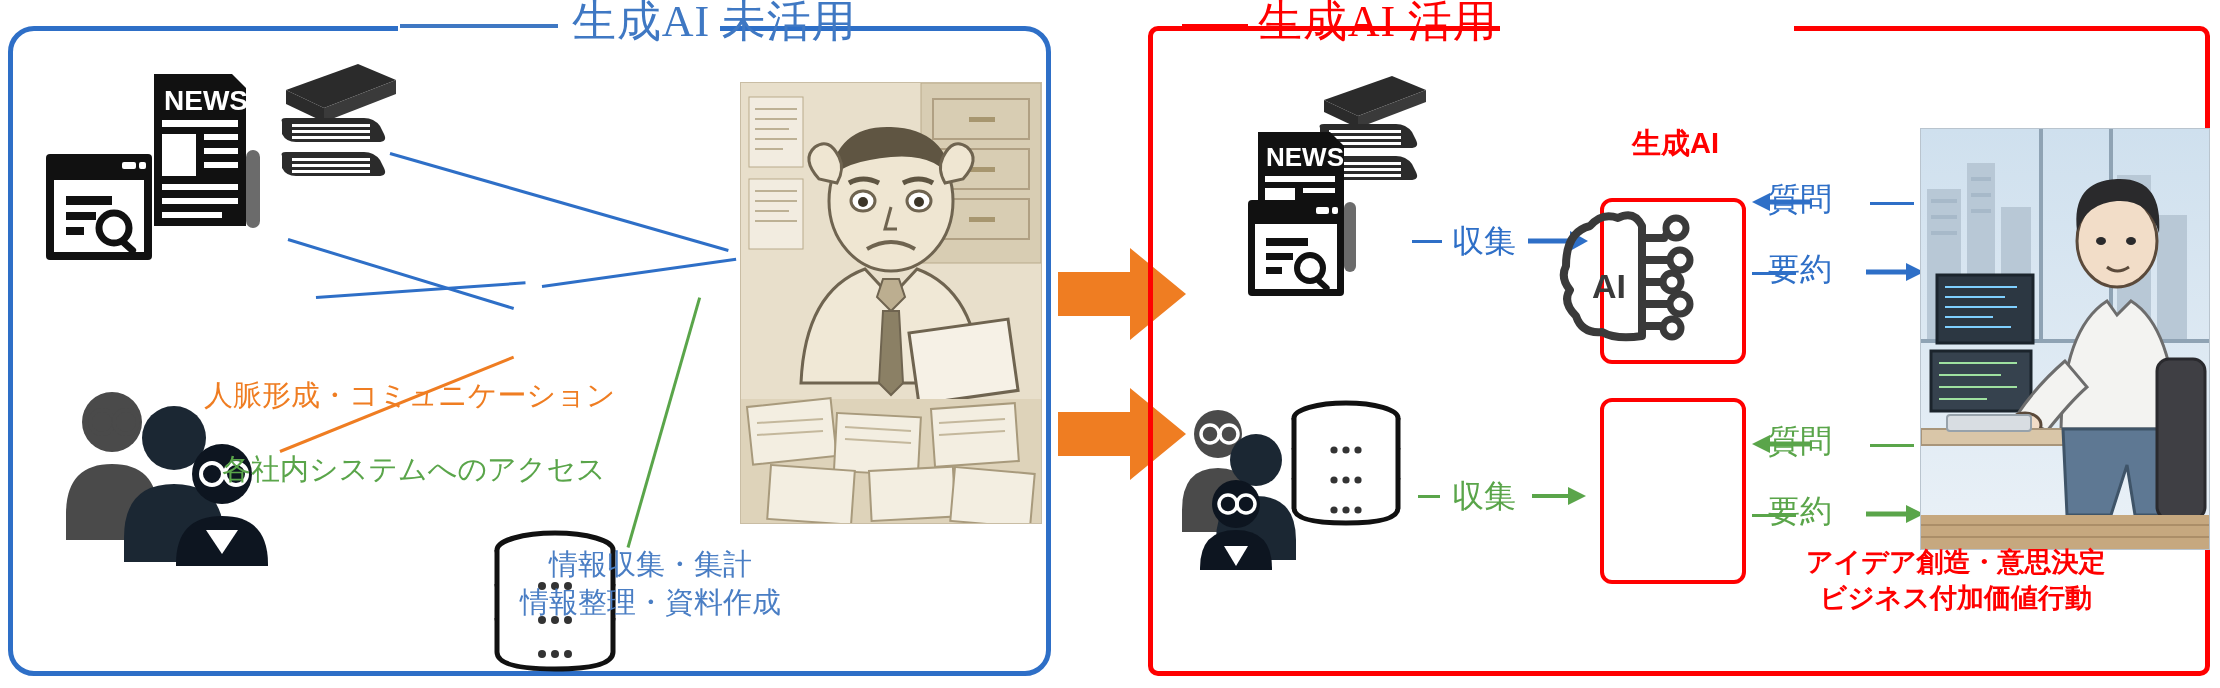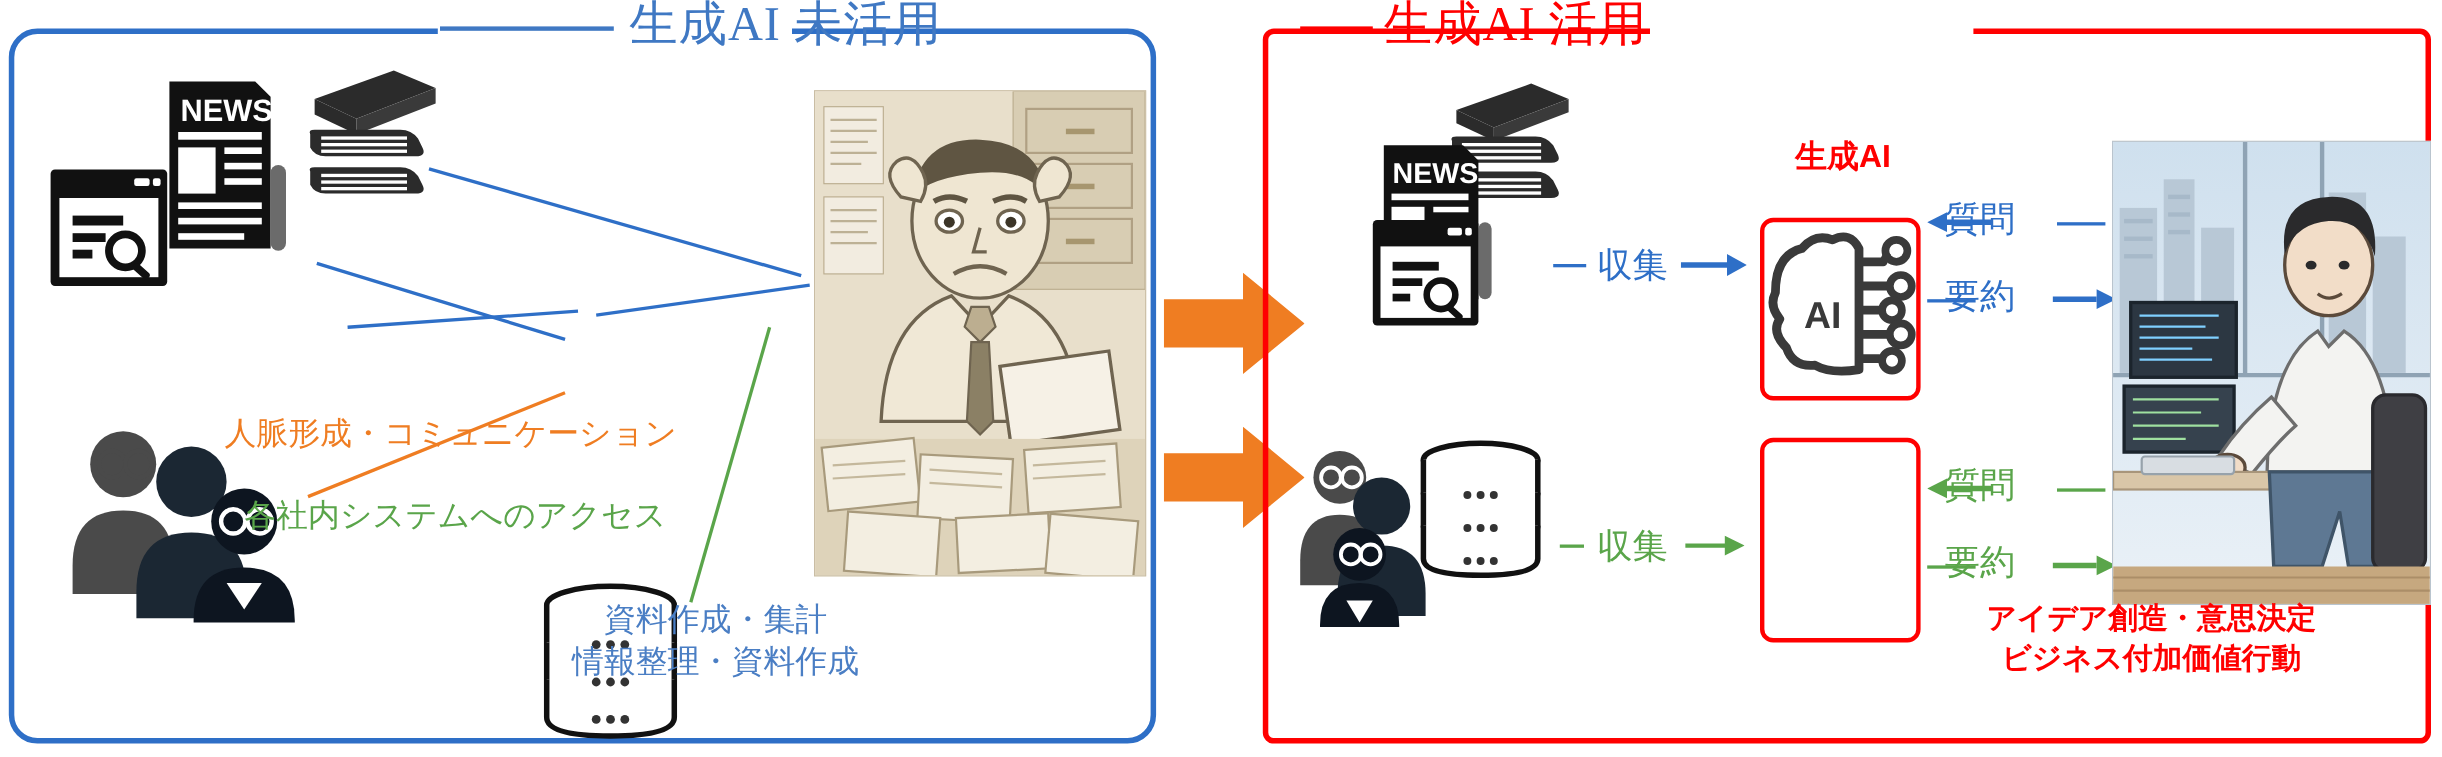--- a/index.html
+++ b/index.html
@@ -312,21 +312,21 @@
           <line x1="16" y1="352" x2="82" y2="348"></line>
         <line x1="104" y1="344" x2="170" y2="348"></line>
           <line x1="104" y1="356" x2="170" y2="360"></line>
         <line x1="198" y1="340" x2="264" y2="336"></line>
           <line x1="198" y1="352" x2="264" y2="348"></line>
       </g>
     </svg>
   </div>
 
   <div class="cap cap-blue" id="cap-gather">
-    <span>資料作成・集計</span><br>
+    <span>情報収集・集計</span><br>
     <span>情報整理・資料作成</span>
   </div>
 
   <div class="icon" style="left:1058px; top:248px;">
     <svg width="128" height="92" viewBox="0 0 128 92">
       <path d="M0 24 H72 V0 L128 46 L72 92 V68 H0 Z" fill="#ef7d22"></path>
     </svg>
   </div>
   <div class="icon" style="left:1058px; top:388px;">
     <svg width="128" height="92" viewBox="0 0 128 92">
@@ -449,21 +449,21 @@
   <div class="icon" style="left:1532px; top:484px;">
     <svg width="54" height="24" viewBox="0 0 54 24">
       <line x1="0" y1="12" x2="38" y2="12" stroke="#5aa54a" stroke-width="4"></line>
       <path d="M36 3 L54 12 L36 21 Z" fill="#5aa54a"></path>
     </svg>
   </div>
 
   <div class="cap cap-red" id="cap-genai">生成AI</div>
 
   <div id="ai-box"></div>
-  <div class="icon" style="left:1604px; top:206px;">
+  <div class="icon" style="left:1556px; top:206px;">
     <svg width="140" height="152" viewBox="0 0 140 152">
       <path d="M10 60 Q10 26 34 20 Q46 6 62 12 Q78 4 86 20 L86 130 Q60 134 46 126 Q26 128 20 110 Q6 96 14 84 Q4 72 10 60 Z" fill="none" stroke="#3a3a3a" stroke-width="8" stroke-linejoin="round"></path>
       <text x="36" y="92" font-family="Liberation Sans, sans-serif" font-size="34" font-weight="700" fill="#3a3a3a">AI</text>
       <g stroke="#3a3a3a" stroke-width="8" stroke-linecap="round">
         <line x1="88" y1="32" x2="108" y2="32"></line>
         <line x1="88" y1="54" x2="112" y2="54"></line>
         <line x1="88" y1="76" x2="104" y2="76"></line>
         <line x1="88" y1="98" x2="112" y2="98"></line>
         <line x1="88" y1="120" x2="104" y2="120"></line>
       </g>

